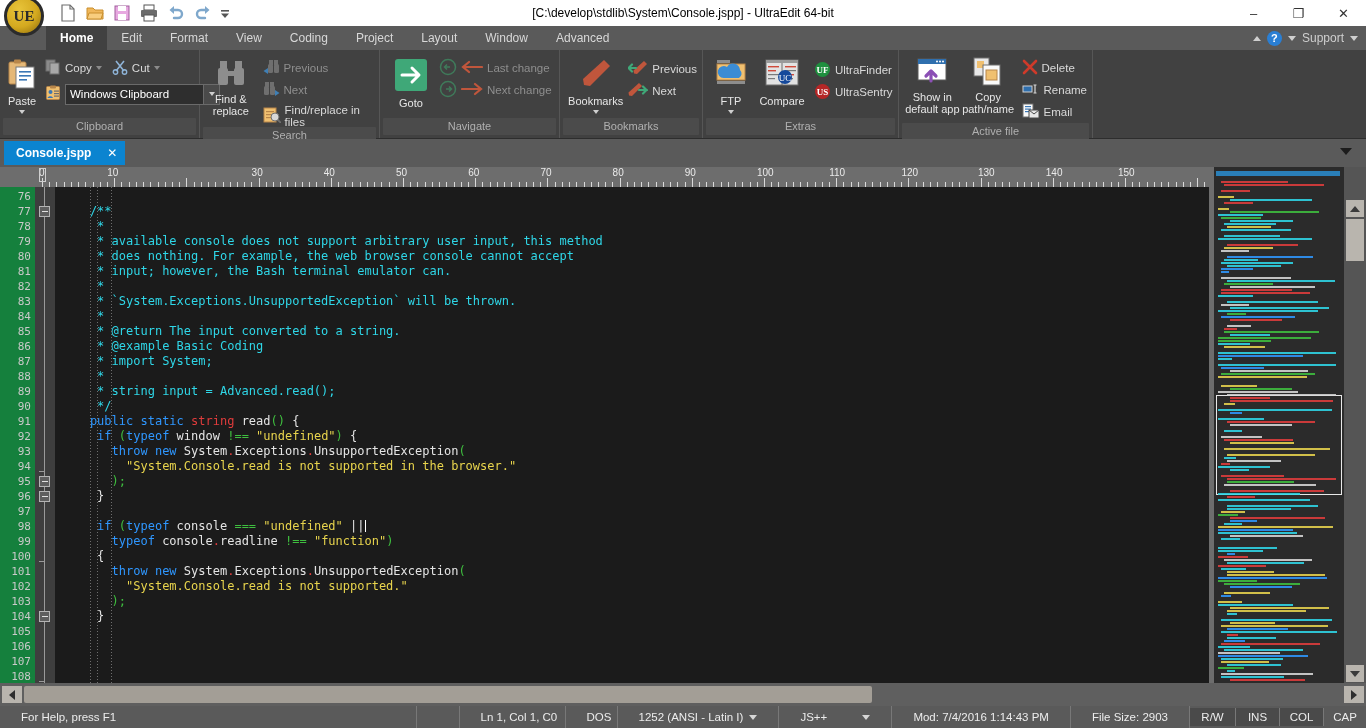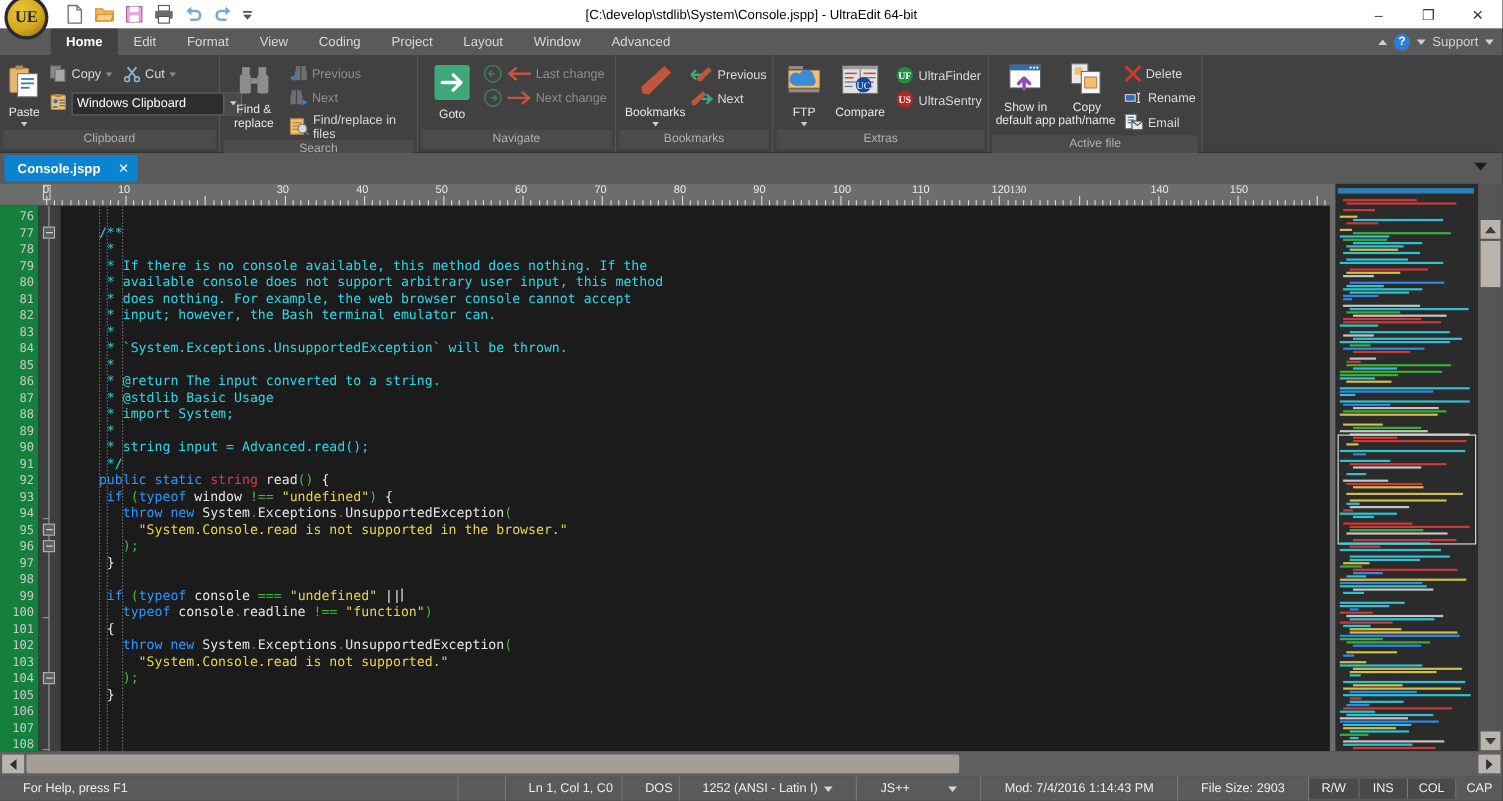--- a/index.html
+++ b/index.html
@@ -844,21 +844,21 @@
       <div class="num" style="left: 251.6px;">30</div>
       <div class="num" style="left: 323.8px;">40</div>
       <div class="num" style="left: 396px;">50</div>
       <div class="num" style="left: 468.2px;">60</div>
       <div class="num" style="left: 540.4px;">70</div>
       <div class="num" style="left: 612.6px;">80</div>
       <div class="num" style="left: 684.8px;">90</div>
       <div class="num" style="left: 757px;">100</div>
       <div class="num" style="left: 829.2px;">110</div>
       <div class="num" style="left: 901.4px;">120</div>
-      <div class="num" style="left: 918px; font-family: Liberation Serif, serif;">130</div>
+      <div class="num" style="left: 978px;">130</div>
       <div class="num" style="left: 1045.8px;">140</div>
       <div class="num" style="left: 1118px;">150</div>
       <div class="caret-mark" style="left: 39px;"></div>
     </div>
 
   <div class="editor-wrap">
     <div class="gutter" id="gutter">
         <div>76</div>
         <div>77</div>
         <div>78</div>
@@ -903,29 +903,28 @@
         <div class="fbox" style="top: 424px;"></div>
         <div class="fend" style="top: 494px;"></div>
       </div>
     <div class="code" id="code">
       <div class="indent-guide" style="left:35px"></div>
       <div class="indent-guide" style="left:42px"></div>
       <div class="indent-guide" style="left:56px"></div>
     <div class="ln">&nbsp;</div>
         <div class="ln"><span class="t-comment">    /**</span></div>
         <div class="ln"><span class="t-comment">     *</span></div>
-        <div class="ln"><span class="t-comment">     * If there is no console available, this method does nothing. If the</span></div>
         <div class="ln"><span class="t-comment">     * available console does not support arbitrary user input, this method</span></div>
         <div class="ln"><span class="t-comment">     * does nothing. For example, the web browser console cannot accept</span></div>
         <div class="ln"><span class="t-comment">     * input; however, the Bash terminal emulator can.</span></div>
         <div class="ln"><span class="t-comment">     *</span></div>
         <div class="ln"><span class="t-comment">     * `System.Exceptions.UnsupportedException` will be thrown.</span></div>
         <div class="ln"><span class="t-comment">     *</span></div>
         <div class="ln"><span class="t-comment">     * @return The input converted to a string.</span></div>
-        <div class="ln"><span class="t-comment">     * @stdlib Basic Usage</span></div>
+        <div class="ln"><span class="t-comment">     * @example Basic Coding</span></div>
         <div class="ln"><span class="t-comment">     * import System;</span></div>
         <div class="ln"><span class="t-comment">     *</span></div>
         <div class="ln"><span class="t-comment">     * string input = Advanced.read();</span></div>
         <div class="ln"><span class="t-comment">     */</span></div>
         <div class="ln"><span class="t-kw">    public static </span><span class="t-type">string</span><span class="t-id"> read</span><span class="t-punct">()</span><span class="t-id"> {</span></div>
         <div class="ln"><span class="t-kw">     if </span><span class="t-punct">(</span><span class="t-kw">typeof</span><span class="t-id"> window </span><span class="t-op">!==</span><span class="t-id"> </span><span class="t-str">"undefined"</span><span class="t-punct">)</span><span class="t-id"> {</span></div>
         <div class="ln"><span class="t-kw">       throw new</span><span class="t-id"> System</span><span class="t-dot">.</span><span class="t-id">Exceptions</span><span class="t-dot">.</span><span class="t-id">UnsupportedException</span><span class="t-punct">(</span></div>
         <div class="ln"><span class="t-str">         "System.Console.read is not supported in the browser."</span></div>
         <div class="ln"><span class="t-punct">       );</span></div>
         <div class="ln"><span class="t-id">     }</span></div>

